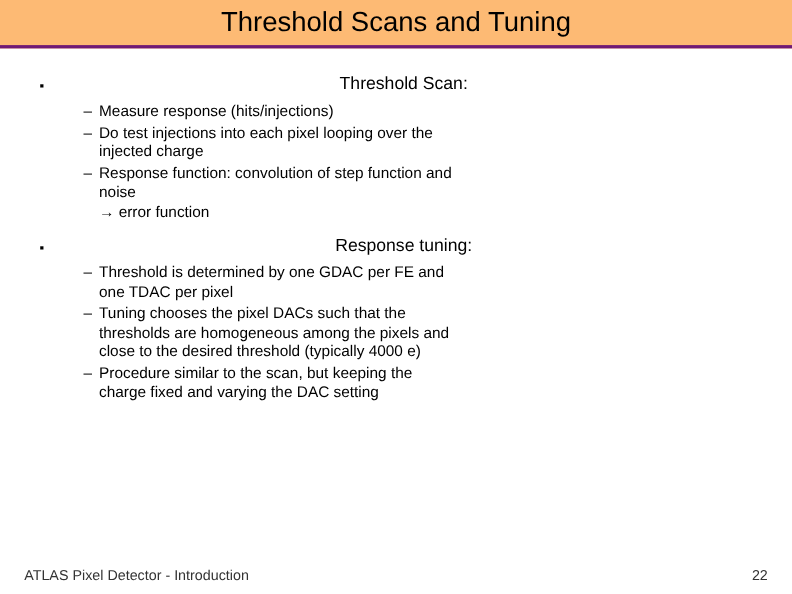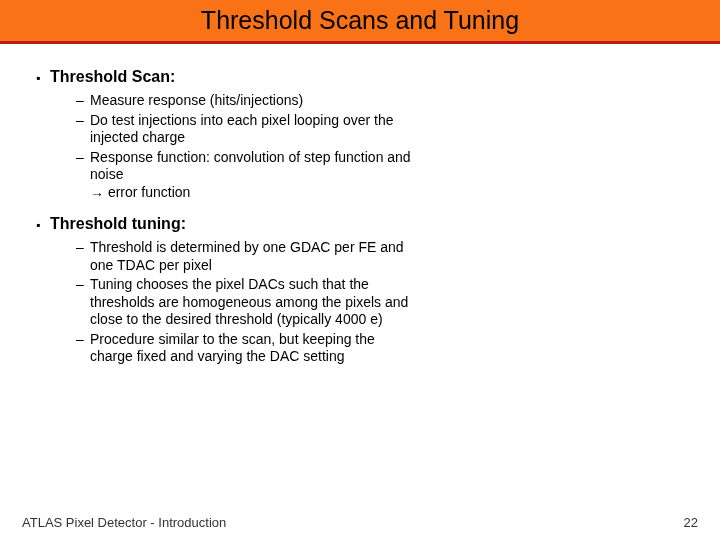--- a/index.html
+++ b/index.html
@@ -12,40 +12,41 @@
     color: #000000;
     overflow: hidden;
   }
   .slide {
     width: 720px;
     height: 540px;
     position: relative;
     box-sizing: border-box;
   }
   .title-bar {
-    background: #f97316;
-    border-bottom: 3px solid #b91c1c;
+    background: #fdba74;
+    border-bottom: 3px solid #701a75;
     padding: 6px 0 6px 0;
     text-align: center;
   }
   .title-bar h1 {
     margin: 0;
     font-size: 25px;
     font-weight: normal;
     color: #000;
   }
   .content {
     padding: 16px 36px 0 36px;
   }
   .section-heading {
     font-size: 16px;
-    font-weight: bold;
+    font-weight: normal;
     margin: 8px 0 6px 0;
     padding-left: 14px;
     position: relative;
+    text-align: center;
   }
   .section-heading::before {
     content: "▪";
     position: absolute;
     left: 0;
     top: 0;
     font-size: 12px;
     line-height: 20px;
   }
   .sub-list {
@@ -93,21 +94,21 @@
 
   <div class="content">
 
     <div class="section-heading">Threshold Scan:</div>
     <div class="sub-list">
       <div class="sub-item">Measure response (hits/injections)</div>
       <div class="sub-item">Do test injections into each pixel looping over the injected charge</div>
       <div class="sub-item">Response function: convolution of step function and noise<span class="arrow-line">→ error function</span></div>
     </div>
 
-    <div class="section-heading">Threshold tuning:</div>
+    <div class="section-heading">Response tuning:</div>
     <div class="sub-list">
       <div class="sub-item">Threshold is determined by one GDAC per FE and one TDAC per pixel</div>
       <div class="sub-item">Tuning chooses the pixel DACs such that the thresholds are homogeneous among the pixels and close to the desired threshold (typically 4000 e)</div>
       <div class="sub-item">Procedure similar to the scan, but keeping the charge fixed and varying the DAC setting</div>
     </div>
 
   </div>
 
   <div class="footer">
     <span>ATLAS Pixel Detector - Introduction</span>

